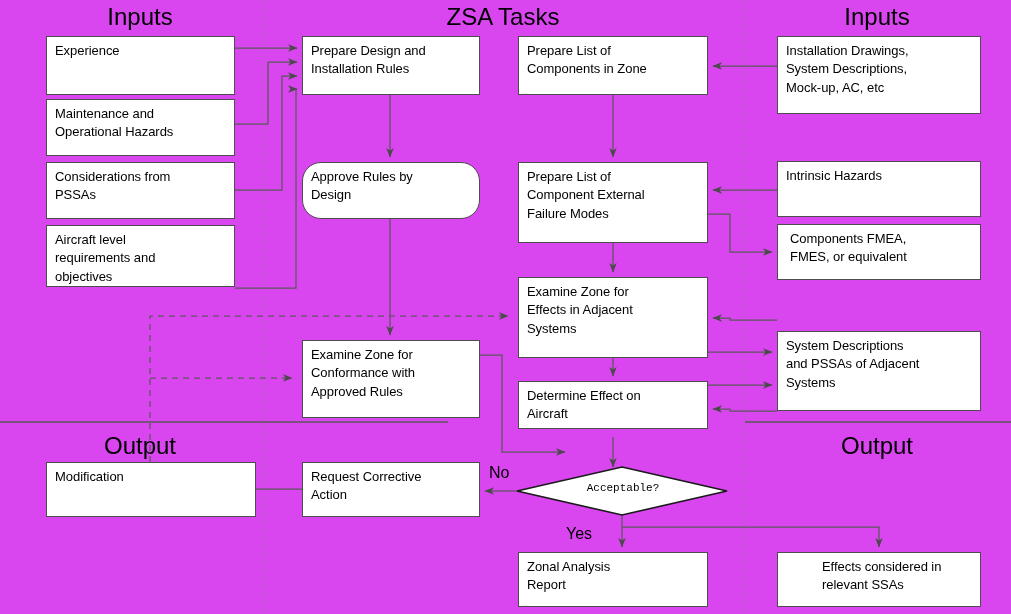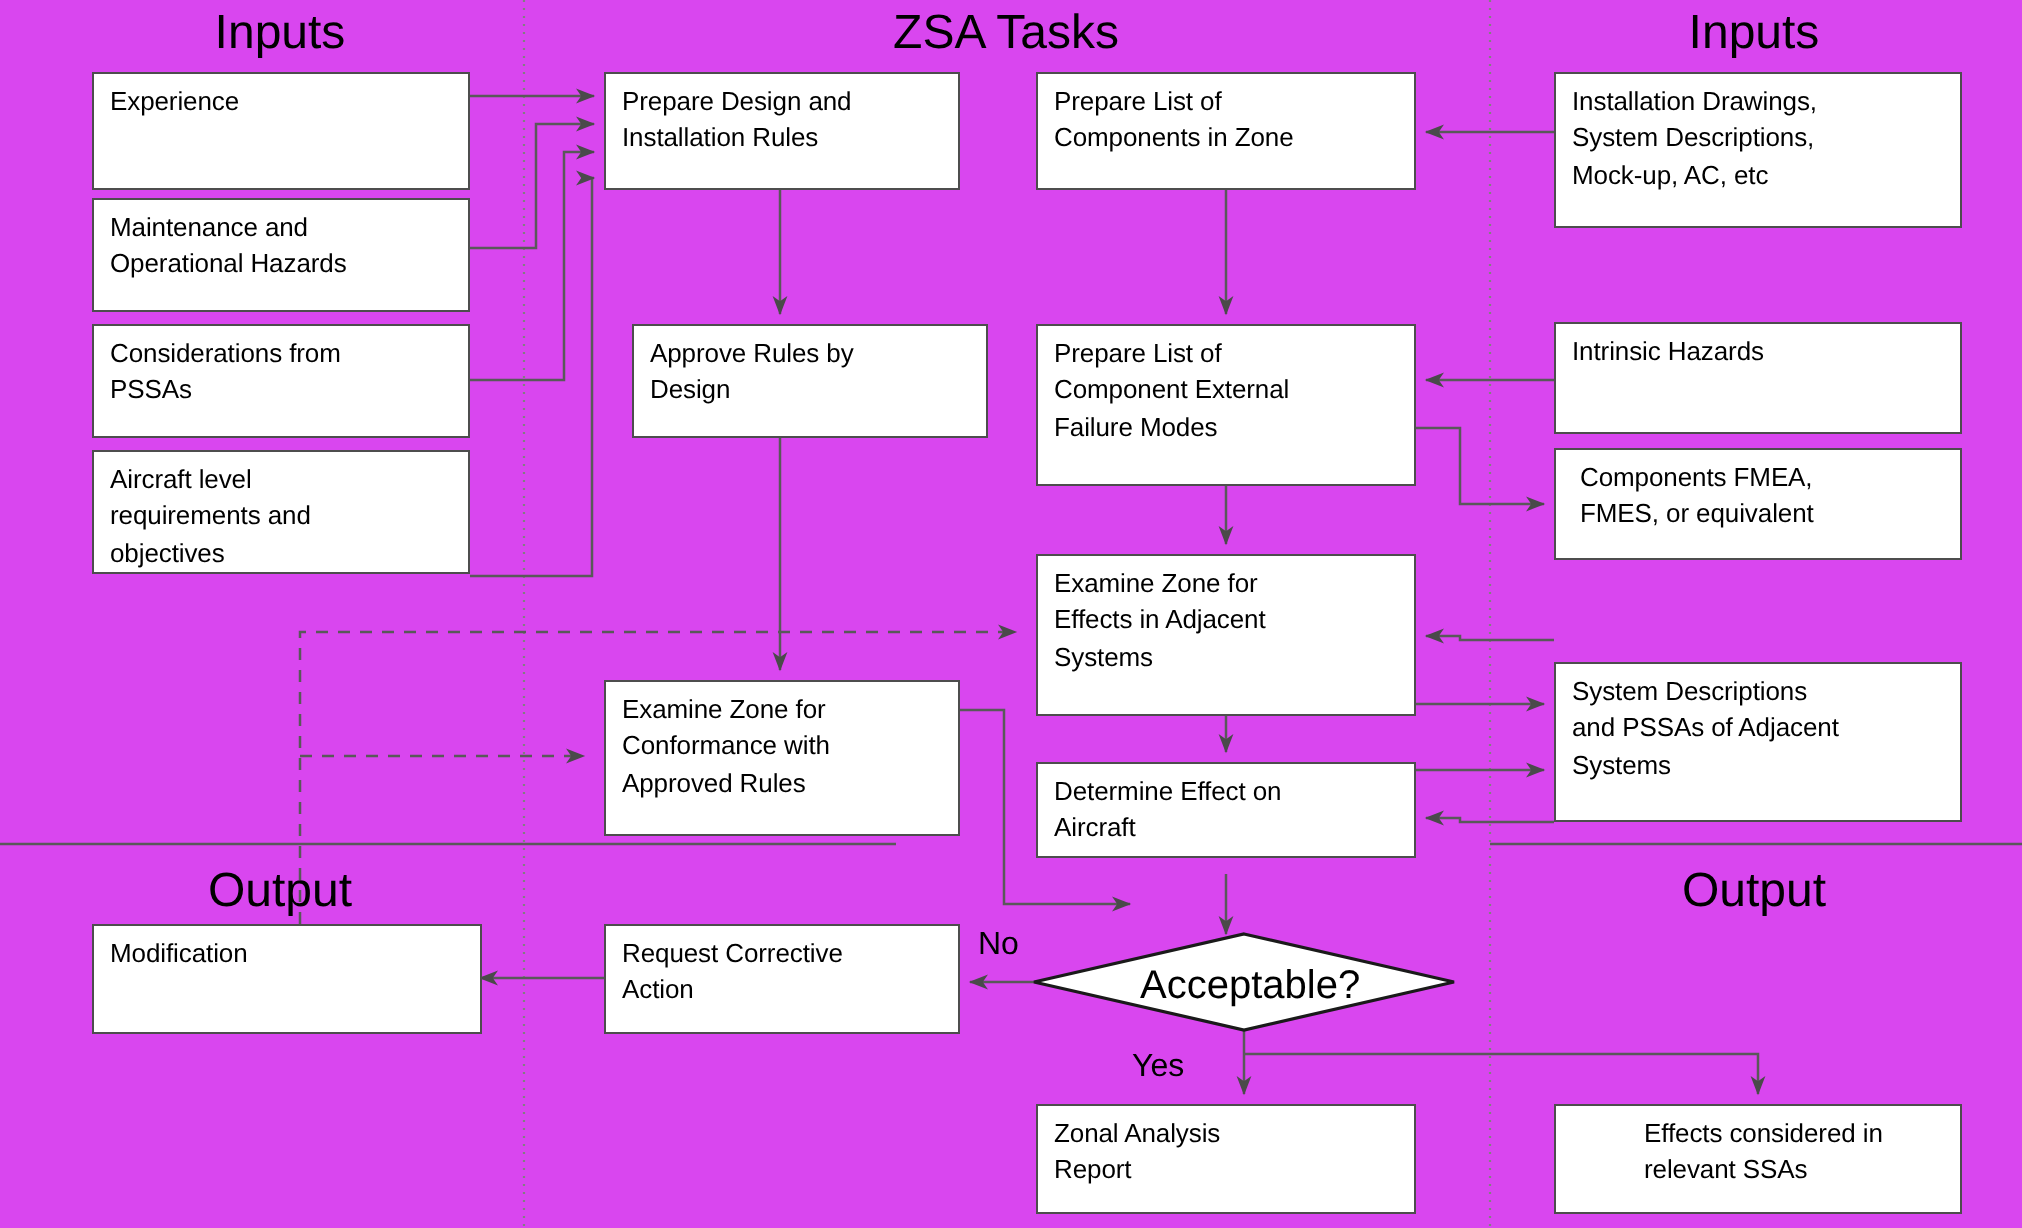--- a/index.html
+++ b/index.html
@@ -26,23 +26,24 @@
     white-space:nowrap;
   }
   .edgelabel{
     position:absolute;
     font-size:16px;
     color:#000000;
     white-space:nowrap;
   }
   .diamond-label{
     position:absolute;
-    font-size:20px;
+    font-size:11px;
     color:#000000;
     white-space:nowrap;
+    font-family:Liberation Mono, monospace;
   }
 </style>
 </head>
 <body>
 
 <div id="canvas">
 
   <svg viewBox="0 0 1011 614">
     <defs>
       <marker id="ah" markerWidth="10" markerHeight="8" refX="9" refY="4" orient="auto" markerUnits="userSpaceOnUse">
@@ -110,28 +111,28 @@
   <div class="nodebox" style="left:46px;  top:99px;  width:189px; height:57px;">Maintenance and
 Operational Hazards</div>
   <div class="nodebox" style="left:46px;  top:162px; width:189px; height:57px;">Considerations from
 PSSAs</div>
   <div class="nodebox" style="left:46px; top:225px; width:189px; height:62px;">Aircraft level
 requirements and
 objectives</div>
 
   <div class="nodebox" style="left:302px; top:36px;  width:178px; height:59px;">Prepare Design and
 Installation Rules</div>
-  <div class="nodebox" style="left:316px; top:162px; width:178px; height:57px;">Approve Rules by
+  <div class="nodebox" style="left:302px; top:162px; width:178px; height:57px;border-radius:19px;">Approve Rules by
 Design</div>
   <div class="nodebox" style="left:302px; top:340px; width:178px; height:78px;">Examine Zone for
 Conformance with
 Approved Rules</div>
   <div class="nodebox" style="left:302px; top:462px; width:178px; height:55px;">Request Corrective
 Action</div>
-  <div class="nodebox" style="left:46px;  top:462px; width:195px; height:55px;">Modification</div>
+  <div class="nodebox" style="left:46px;  top:462px; width:210px; height:55px;">Modification</div>
 
   <div class="nodebox" style="left:518px; top:36px;  width:190px; height:59px;">Prepare List of
 Components in Zone</div>
   <div class="nodebox" style="left:518px; top:162px; width:190px; height:81px;">Prepare List of
 Component External
 Failure Modes</div>
   <div class="nodebox" style="left:518px; top:277px; width:190px; height:81px;">Examine Zone for
 Effects in Adjacent
 Systems</div>
   <div class="nodebox" style="left:518px; top:381px; width:190px; height:48px;">Determine Effect on

